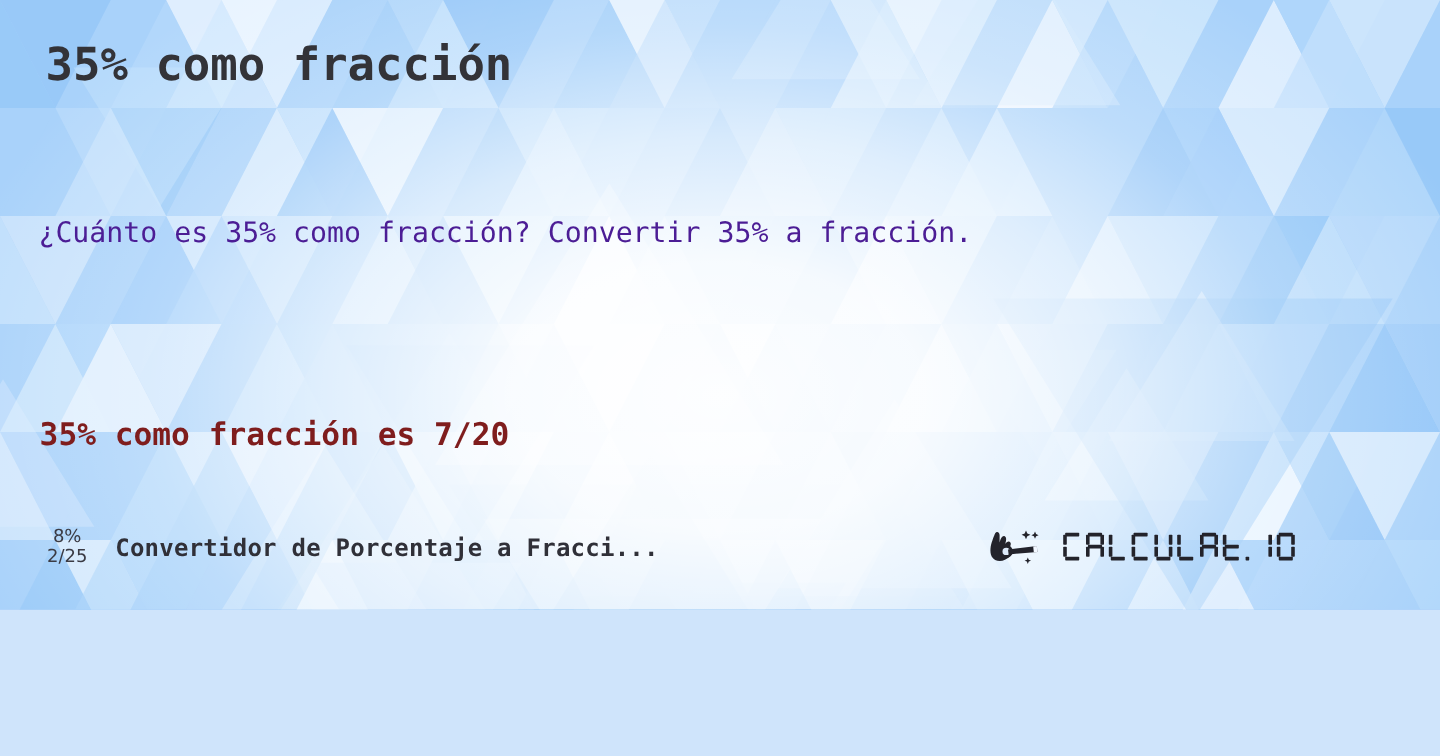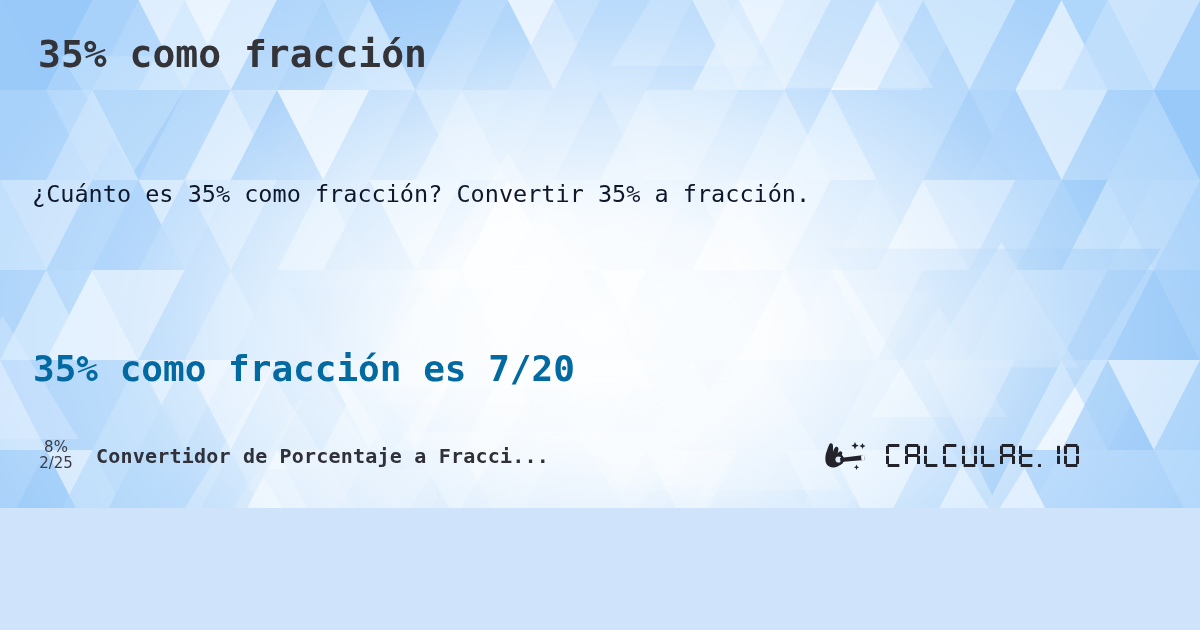--- a/index.html
+++ b/index.html
@@ -59,32 +59,32 @@
     white-space: nowrap;
   }
 
   .intro {
     position: absolute;
     left: 32px;
     top: 174px;
     font-size: 23.5px;
     line-height: 40px;
     font-weight: normal;
-    color: #0f172a;
+    color: #4c1d95;
     white-space: nowrap;
   }
   .intro .line { display: block; }
 
   .answer {
     position: absolute;
     left: 33px;
     top: 348px;
-    font-size: 36px;
+    font-size: 26px;
     font-weight: bold;
-    color: #0369a1;
+    color: #7f1d1d;
     white-space: nowrap;
   }
 
   
   .footer {
     position: absolute;
     left: 0;
     right: 0;
     bottom: 26px;
     height: 52px;

